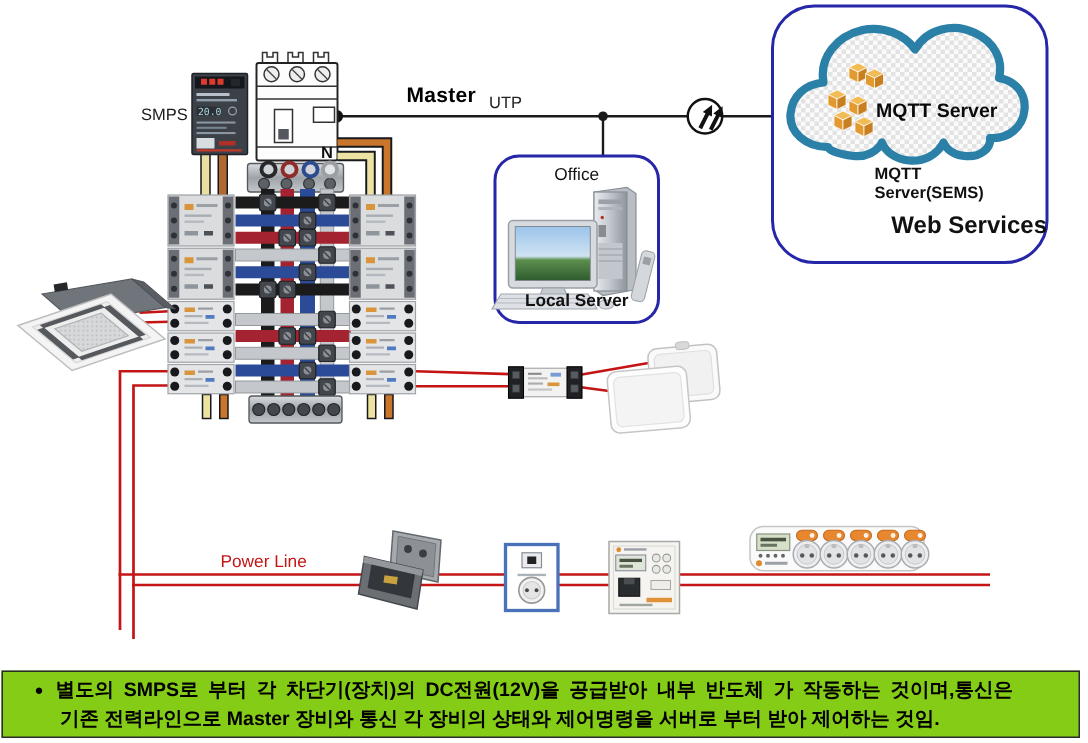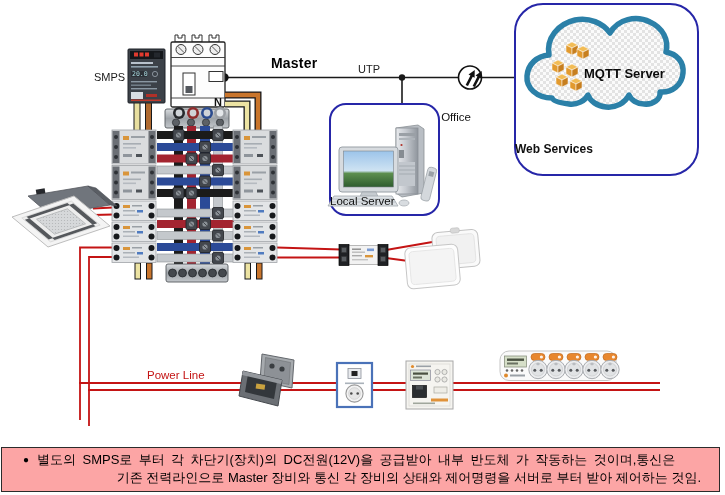--- a/index.html
+++ b/index.html
@@ -2,35 +2,35 @@
 <html><head>
 <meta charset="utf-8">
 <style>
   html,body{margin:0;padding:0;background:#fff;}
   #stage{position:relative;width:725px;height:495px;background:#fff;overflow:hidden;
          font-family:"Liberation Sans","DejaVu Sans",sans-serif;color:#000;}
   #diagram-svg{position:absolute;left:0;top:0;}
   .lbl{position:absolute;white-space:nowrap;}
   .lbl-smps{left:94px;top:71px;font-size:11px;color:#1a1a1a;text-align:center;}
   .lbl-master{left:226px;top:55px;font-size:14px;font-weight:700;color:#000;letter-spacing:.2px;padding-left:45px;}
-  .lbl-utp{left:326px;top:63px;font-size:11px;color:#222;margin-left:32px;}
+  .lbl-utp{left:326px;top:63px;font-size:11px;color:#222;}
   .lbl-n{left:214px;top:96px;font-size:11px;font-weight:700;color:#111;}
-  .lbl-office{left:330px;top:111px;width:109px;text-align:right;font-size:11.5px;color:#111;margin-left:32px;}
-  .lbl-localserver{left:330px;top:195px;width:109px;font-size:11.5px;color:#111;}
+  .lbl-office{left:330px;top:111px;width:109px;text-align:center;font-size:11.5px;color:#111;}
+  .lbl-localserver{left:330px;top:195px;width:109px;text-align:center;font-size:11.5px;color:#111;font-weight:bold;}
   .lbl-mqttserver{left:584px;top:66px;font-size:13px;font-weight:700;color:#0a0a0a;}
   .lbl-sems{left:583px;top:110px;font-size:11px;font-weight:700;line-height:13px;color:#111;}
-  .lbl-webservices{left:515px;top:142px;width:183px;text-align:left;font-size:12px;font-weight:700;color:#111;}
+  .lbl-webservices{left:515px;top:142px;width:183px;text-align:right;font-size:16px;font-weight:700;color:#111;}
   .lbl-powerline{left:101px;top:369px;font-size:11.5px;color:#c41414;margin-left:46px;}
   .note{position:absolute;left:1px;top:447px;width:719px;height:45px;box-sizing:border-box;
-        border:1.5px solid #2b2b2b;background:#fca5a5;padding:3px 18px 0 21px;
-        font-size:13px;font-weight:400;line-height:18px;overflow:hidden;}
+        border:1.5px solid #2b2b2b;background:#84cc16;padding:3px 2px 0 21px;
+        font-size:13px;font-weight:700;line-height:18px;overflow:hidden;}
   .note-line{white-space:nowrap;}
   .note-line1{word-spacing:2.8px;}
   .note-line .bullet{font-size:10px;margin-right:8px;vertical-align:1px;}
-  .note-line2{padding-left:17px;text-align:right;}
+  .note-line2{padding-left:17px;}
 </style>
 </head>
 <body>
 
 <div id="stage">
 
 <svg id="diagram-svg" width="725" height="495" viewBox="0 0 725 495">
   <defs>
     <pattern id="checker" width="6" height="6" patternUnits="userSpaceOnUse">
       <rect width="6" height="6" fill="#fbfbfb"></rect>
@@ -471,20 +471,24 @@
   </g>
 </svg>
 
 <div class="lbl lbl-smps">SMPS</div>
 <div class="lbl lbl-master">Master</div>
 <div class="lbl lbl-utp">UTP</div>
 <div class="lbl lbl-n">N</div>
 <div class="lbl lbl-office">Office</div>
 <div class="lbl lbl-localserver">Local Server</div>
 <div class="lbl lbl-mqttserver">MQTT Server</div>
+<div class="lbl lbl-sems">
+  <div>MQTT</div>
+  <div>Server(SEMS)</div>
+</div>
 <div class="lbl lbl-webservices">Web Services</div>
 <div class="lbl lbl-powerline">Power Line</div>
 
 <div class="note">
   <div class="note-line note-line1"><span class="bullet">●</span><span>별도의 SMPS로 부터 각 차단기(장치)의 DC전원(12V)을 공급받아 내부 반도체 가 작동하는 것이며,통신은</span></div>
   <div class="note-line note-line2"><span>기존 전력라인으로 Master 장비와 통신 각 장비의 상태와 제어명령을 서버로 부터 받아 제어하는 것임.</span></div>
 </div>
 
 </div>
 

